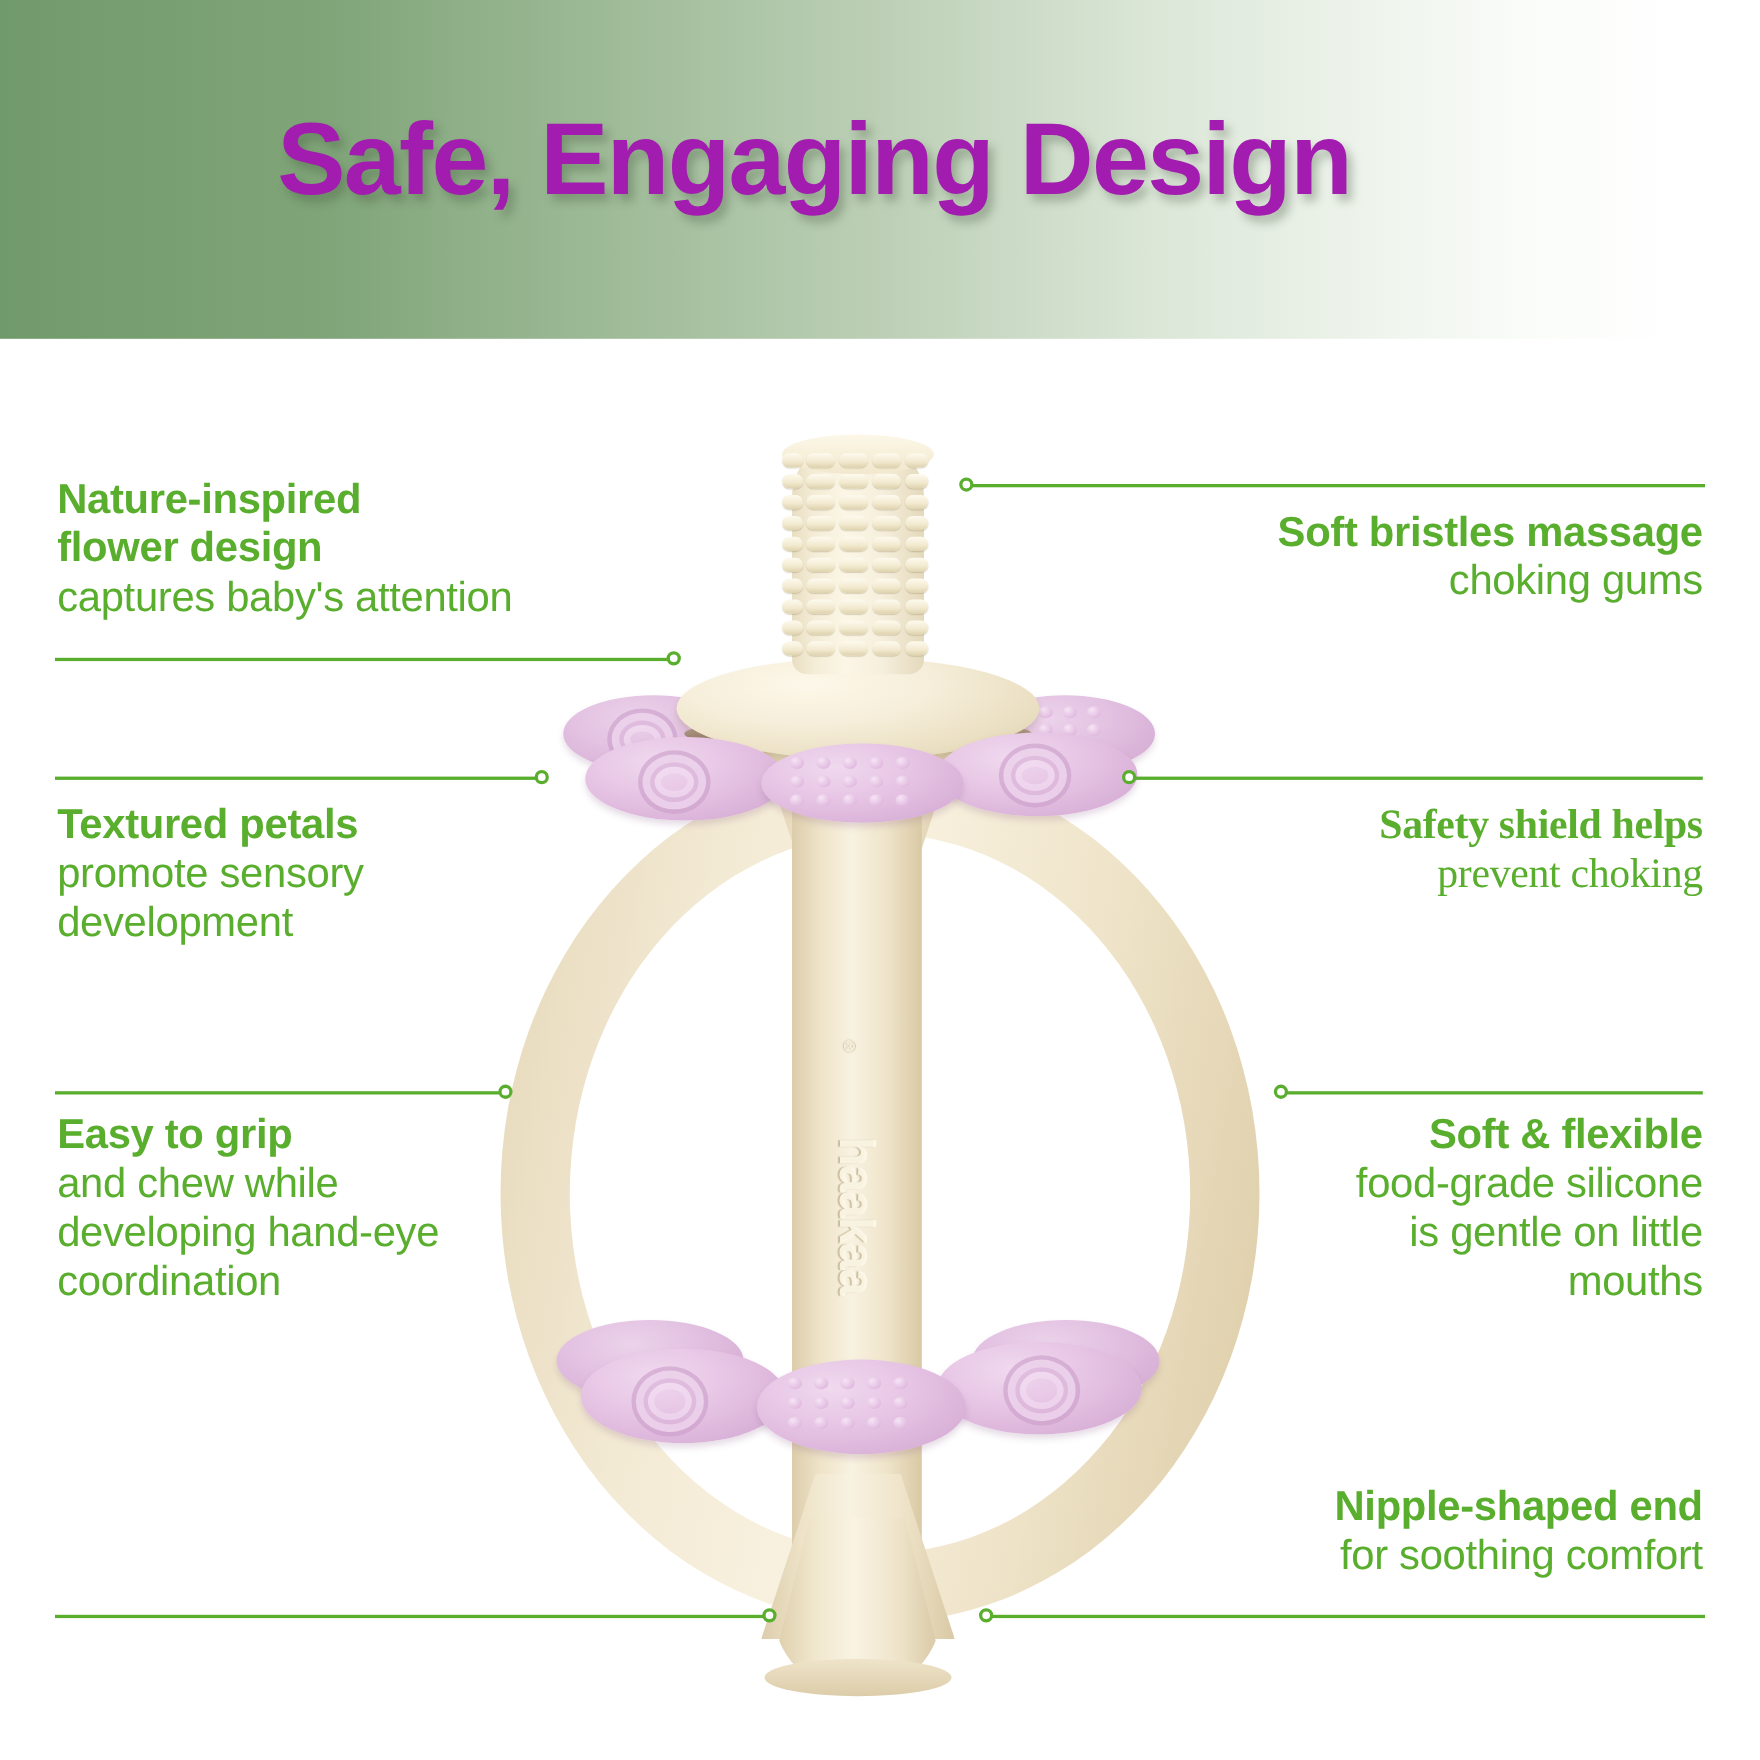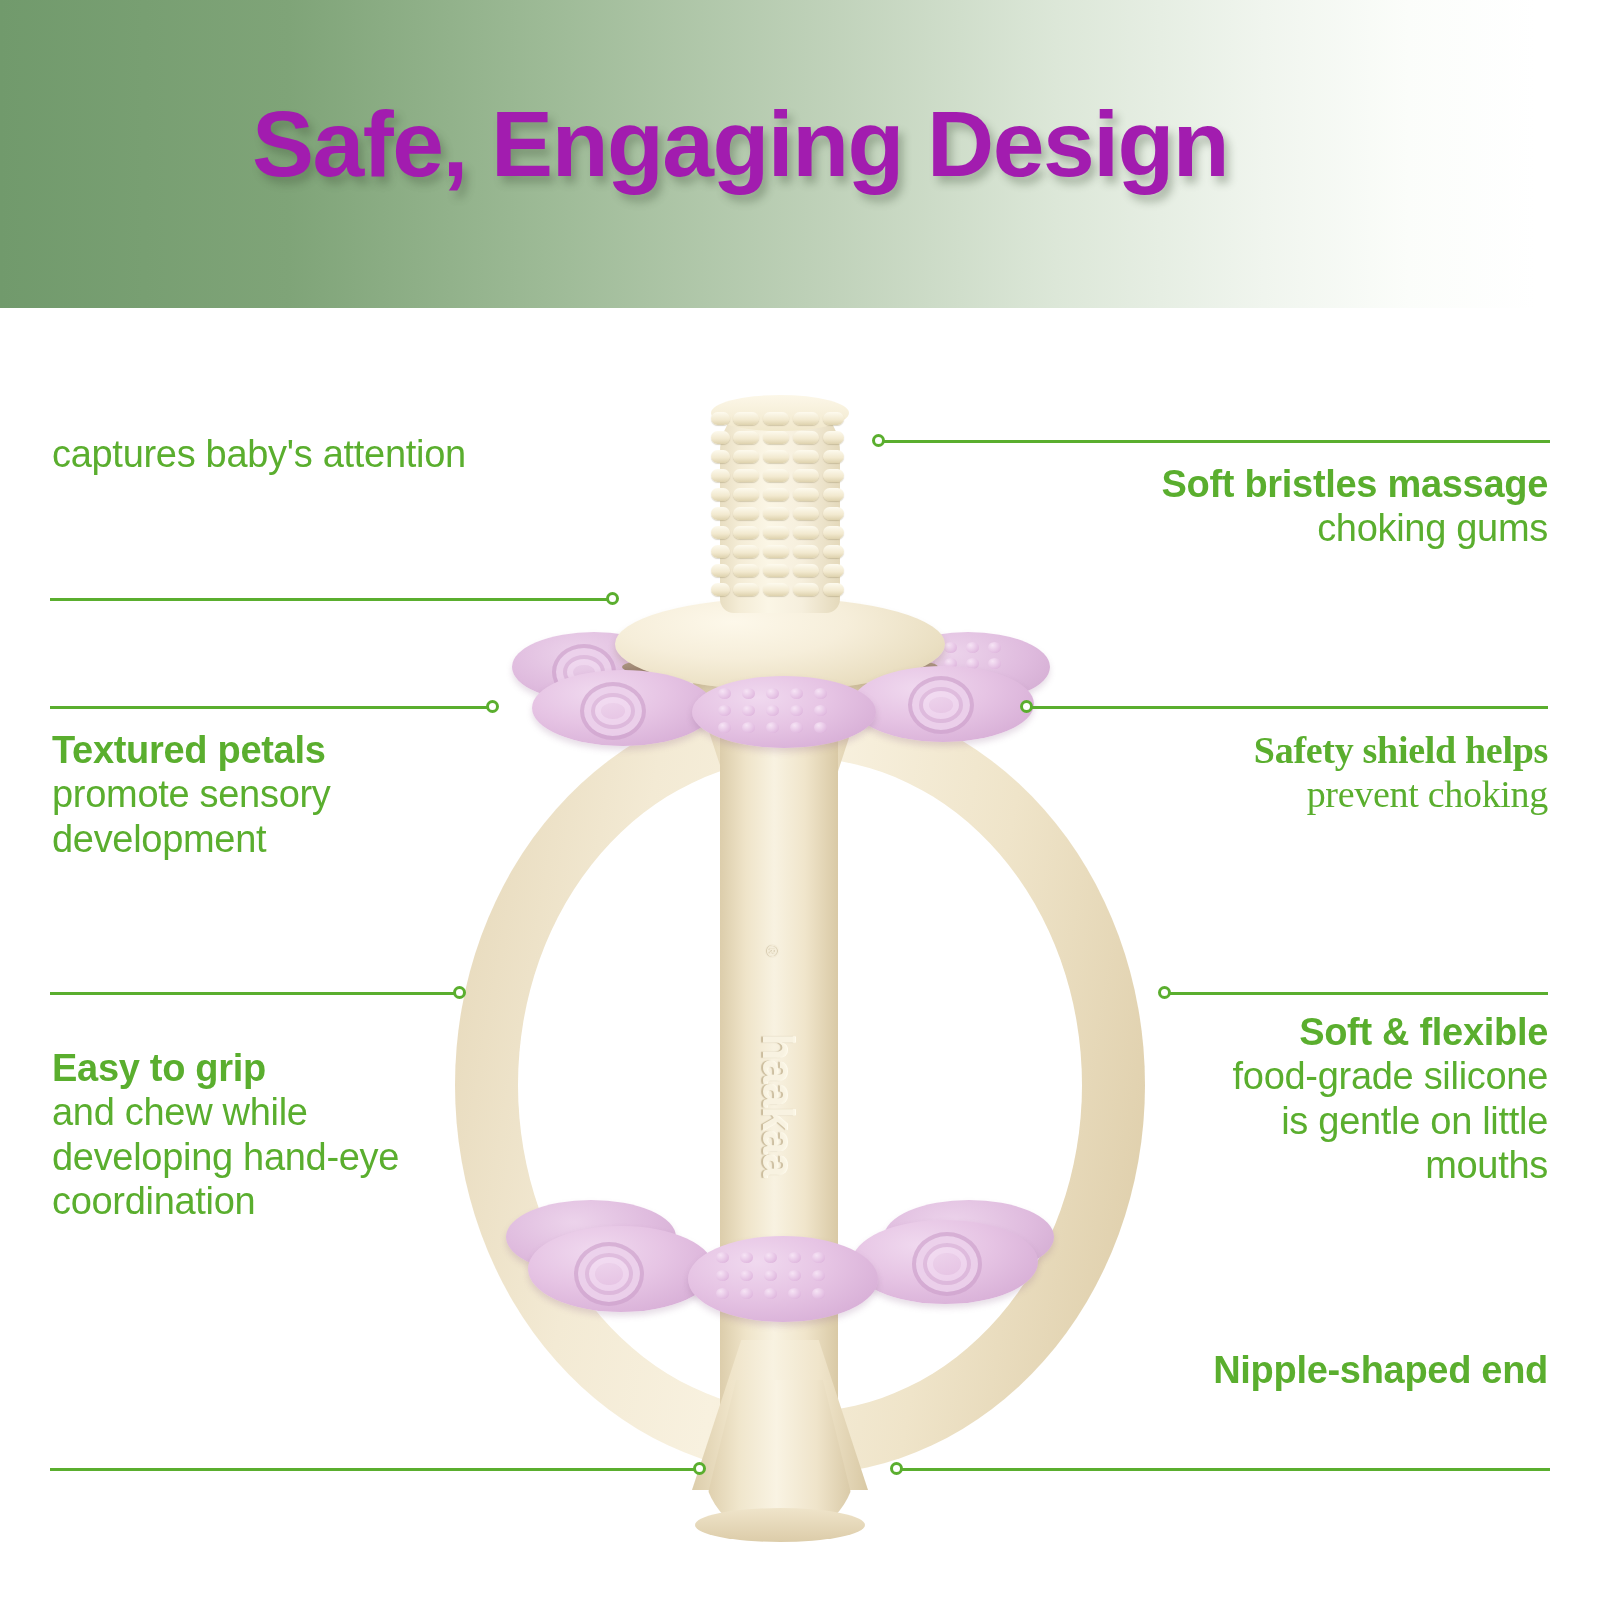--- a/index.html
+++ b/index.html
@@ -352,41 +352,42 @@
           <i></i>
           <i></i>
           <i></i>
           <i></i>
         </div>
     </div>
 
   </div>
 
   <div class="feature left" style="left:52px;top:432px;width:600px;">
+    <div class="ftitle">Nature-inspired<br>flower design</div>
     <div class="fbody">captures baby's attention</div>
   </div>
   <div class="connector" style="left:50px;top:592px;width:570px;">
     <div class="rule" style="left:0;width:558px;"></div>
     <div class="knob" style="left:556px;"></div>
   </div>
 
   <div class="connector" style="left:50px;top:700px;width:450px;">
     <div class="rule" style="left:0;width:438px;"></div>
     <div class="knob" style="left:436px;"></div>
   </div>
   <div class="feature left" style="left:52px;top:728px;width:600px;">
     <div class="ftitle">Textured petals</div>
     <div class="fbody">promote sensory<br>development</div>
   </div>
 
   <div class="connector" style="left:50px;top:986px;width:420px;">
     <div class="rule" style="left:0;width:405px;"></div>
     <div class="knob" style="left:403px;"></div>
   </div>
-  <div class="feature left" style="left:52px;top:1010px;width:620px;margin-top:36px;">
+  <div class="feature left" style="left:52px;top:1010px;width:620px;">
     <div class="ftitle">Easy to grip</div>
     <div class="fbody">and chew while<br>developing hand-eye<br>coordination</div>
   </div>
 
   <div class="connector" style="left:50px;top:1462px;width:660px;">
     <div class="rule" style="left:0;width:645px;"></div>
     <div class="knob" style="left:643px;"></div>
   </div>
 
   <div class="connector" style="left:872px;top:434px;width:680px;">
@@ -411,19 +412,20 @@
     <div class="knob" style="left:0px;"></div>
     <div class="rule" style="left:11px;width:379px;"></div>
   </div>
   <div class="feature right" style="left:948px;top:1010px;width:600px;">
     <div class="ftitle">Soft &amp; flexible</div>
     <div class="fbody">food-grade silicone<br>is gentle on little<br>mouths</div>
   </div>
 
   <div class="feature right" style="left:948px;top:1348px;width:600px;">
     <div class="ftitle">Nipple-shaped end</div>
+    <div class="fbody">for soothing comfort</div>
   </div>
   <div class="connector" style="left:890px;top:1462px;width:662px;">
     <div class="knob" style="left:0px;"></div>
     <div class="rule" style="left:11px;width:649px;"></div>
   </div>
 
 </div>
 
 </body></html>

